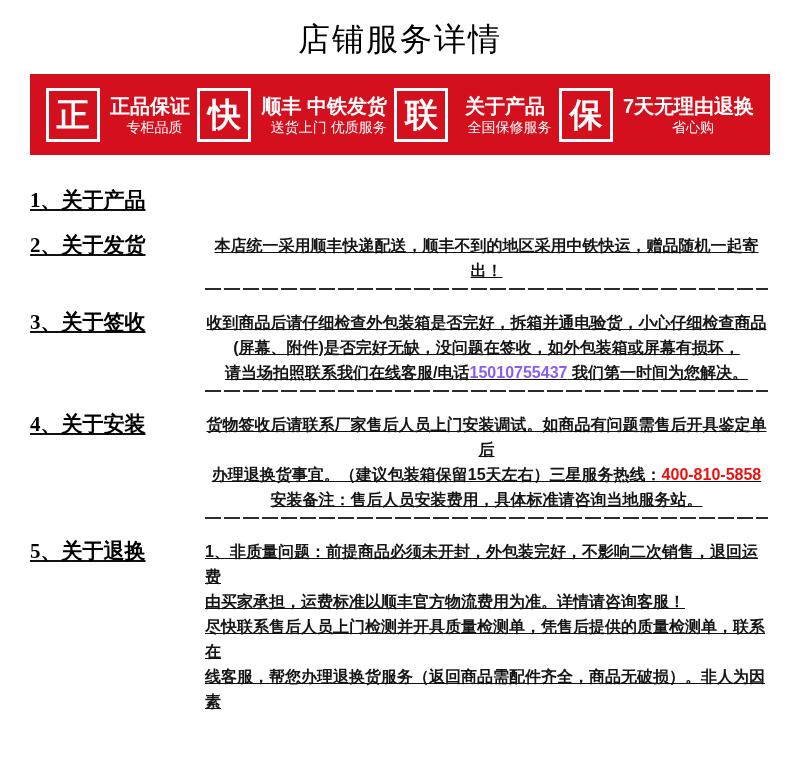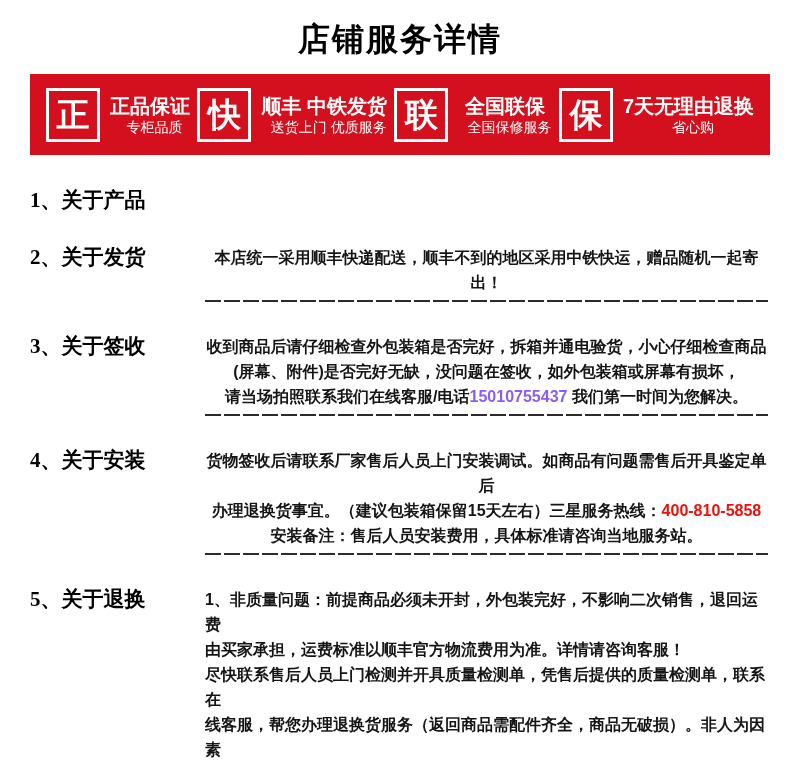--- a/index.html
+++ b/index.html
@@ -8,21 +8,21 @@
     font-family:"Liberation Sans","DejaVu Sans",sans-serif;
     color:#111;
   }
   .page{width:800px;height:771px;position:relative;}
 
   
   .page-title{
     margin:0;padding-top:18px;height:44px;
     text-align:center;
     font-family:"Liberation Serif","DejaVu Serif",serif;
-    font-size:32px;font-weight:bold;letter-spacing:2px;color:#000;
+    font-size:32px;font-weight:normal;letter-spacing:2px;color:#000;
   }
 
   
   .banner{
     margin:12px 30px 0 30px;height:81px;
     background:#d5101e;
     display:flex;align-items:center;justify-content:space-between;
     padding:0 16px;box-sizing:border-box;
   }
   .badge{display:flex;align-items:center;}
@@ -32,21 +32,21 @@
     display:flex;align-items:center;justify-content:center;
     margin-right:10px;
   }
   .seal span{color:#ffffff;font-size:33px;font-weight:bold;line-height:1;}
   .badge-text{display:flex;flex-direction:column;justify-content:center;align-items:center;}
   .badge-line1{color:#ffffff;font-size:20px;font-weight:bold;line-height:24px;white-space:nowrap;}
   .badge-line2{color:#ffffff;font-size:14px;font-weight:400;line-height:18px;white-space:nowrap;margin-left:9px;}
 
   
   .sections{margin-top:33px;}
-  .section-row{display:flex;padding-right:32px;margin-bottom:32px;}
+  .section-row{display:flex;padding-right:32px;margin-bottom:20px;text-decoration:underline;}
   .sec-title{
     flex:0 0 205px;box-sizing:border-box;padding-left:30px;
     font-family:"Liberation Serif","DejaVu Serif",serif;
     font-size:21px;font-weight:bold;line-height:25px;color:#000;
     white-space:nowrap;
   }
   .sec-body{flex:1;min-width:0;}
   .sec-body .line{
     font-size:16px;font-weight:bold;line-height:25px;color:#151515;
   }
@@ -81,21 +81,21 @@
       <div class="badge-text">
         <div class="badge-line1">顺丰 中铁发货</div>
         <div class="badge-line2">送货上门 优质服务</div>
       </div>
     </div>
     <div class="badge">
       <div class="seal">
           <span>联</span>
         </div>
       <div class="badge-text">
-        <div class="badge-line1">全国联保</div>
+        <div class="badge-line1">关于产品</div>
         <div class="badge-line2">全国保修服务</div>
       </div>
     </div>
     <div class="badge">
       <div class="seal">
           <span>保</span>
         </div>
       <div class="badge-text">
         <div class="badge-line1">7天无理由退换</div>
         <div class="badge-line2">省心购</div>

